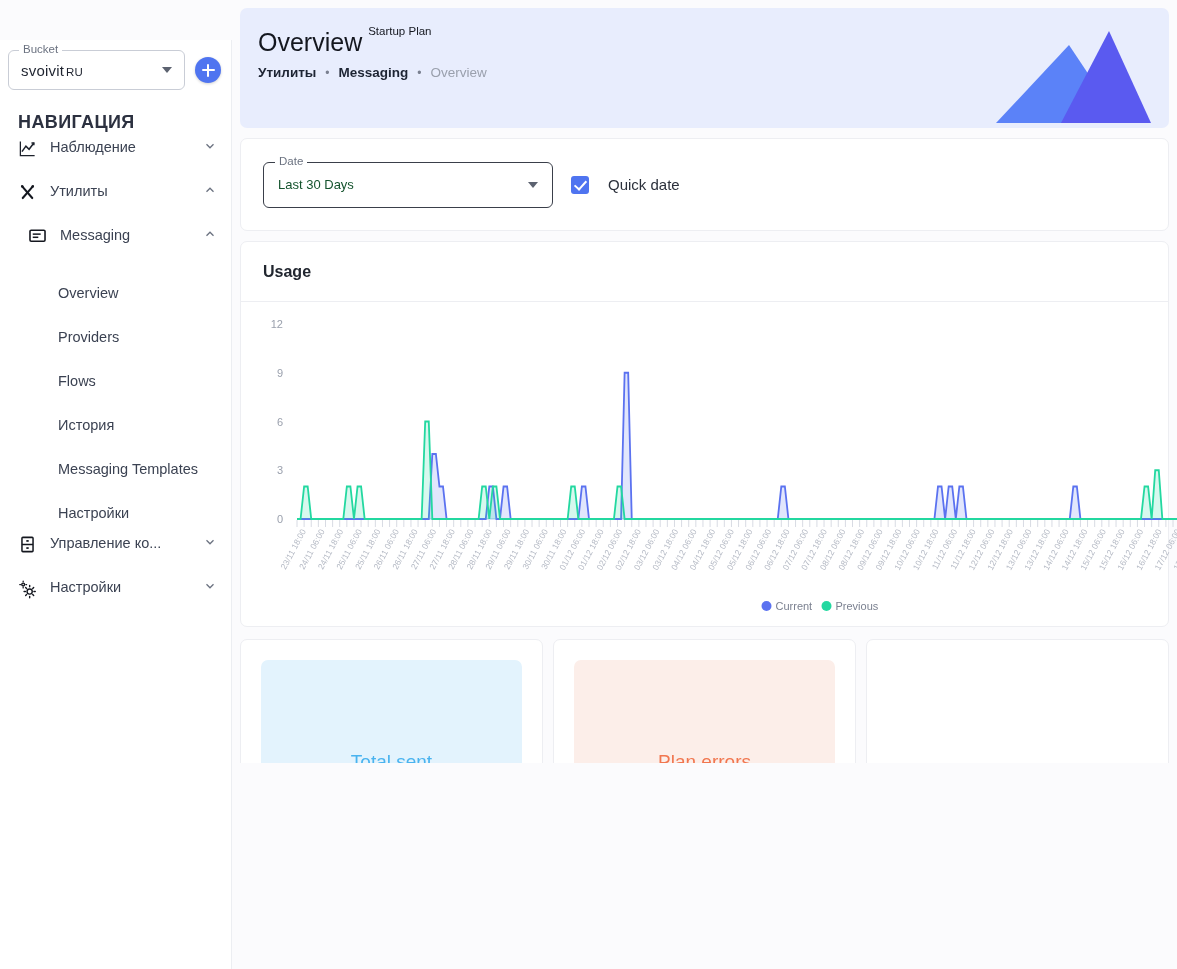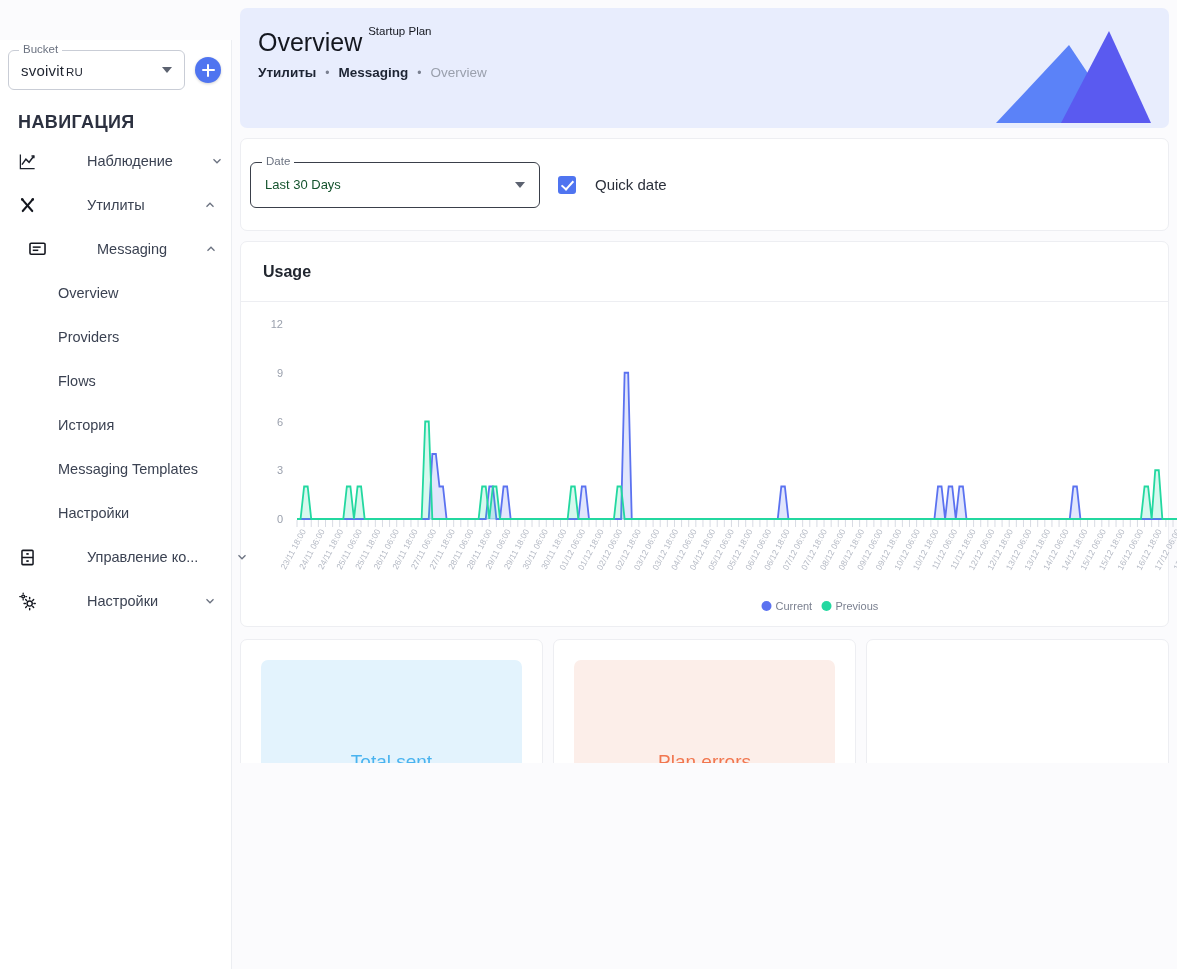--- a/index.html
+++ b/index.html
@@ -44,22 +44,22 @@
     content: ""; position: absolute; background: #fff; border-radius: 1px;
   }
   .plus-btn::before { width: 13px; height: 2.6px; left: 6.5px; top: 11.7px; }
   .plus-btn::after  { height: 13px; width: 2.6px; top: 6.5px; left: 11.7px; }
 
   .nav-title {
     font-size: 18px; font-weight: bold; color: #2c3140;
     letter-spacing: .4px; padding: 22px 0 6px 18px;
   }
   .nav-item {
-    display: flex; align-items: center; height: 44px;
-    padding: 0 14px 0 18px; cursor: pointer; color: #3b4252; font-size: 14.5px; gap: 37px;
+    display: flex; align-items: flex-start; height: 44px;
+    padding: 0 14px 0 18px; cursor: pointer; color: #3b4252; font-size: 14.5px;
   }
   .nav-item .ico { width: 24px; min-width: 24px; display: flex; align-items: center; }
   .nav-item .lbl { margin-left: 8px; white-space: nowrap; }
   .nav-item .chev { margin-left: auto; color: #6b7280; }
   .nav-item.child { padding-left: 28px; font-size: 14.5px; }
   .nav-leaf {
     display: flex; align-items: center; height: 44px;
     padding-left: 58px; font-size: 14.5px; color: #3b4252; cursor: pointer;
   }
   .chev svg { display: block; }
@@ -82,21 +82,21 @@
   .crumbs { margin-top: 10px; font-size: 13.5px; display: flex; align-items: center; gap: 9px; }
   .crumbs .c-strong { color: #1d2433; font-weight: bold; }
   .crumbs .c-dot { color: #7a8090; font-size: 12px; }
   .crumbs .c-muted { color: #9aa0ad; }
   .banner-art { position: absolute; right: 8px; bottom: 0; width: 170px; height: 105px; }
 
   .card {
     background: #fff; border: 1px solid #edeef2; border-radius: 7px;
     margin-top: 10px;
   }
-  .filter-card { height: 93px; display: flex; align-items: center; padding: 0 9px; }
+  .filter-card { height: 93px; display: flex; align-items: center; padding: 0 22px; }
   .date-select {
     position: relative; width: 290px; height: 46px;
     border: 1px solid #3a3f4a; border-radius: 6px;
     display: flex; align-items: center; padding: 0 14px;
   }
   .date-legend {
     position: absolute; top: -8px; left: 11px; background: #fff;
     padding: 0 4px; font-size: 11.5px; color: #6b7280;
   }
   .date-val { font-size: 13px; color: #14532d; }

